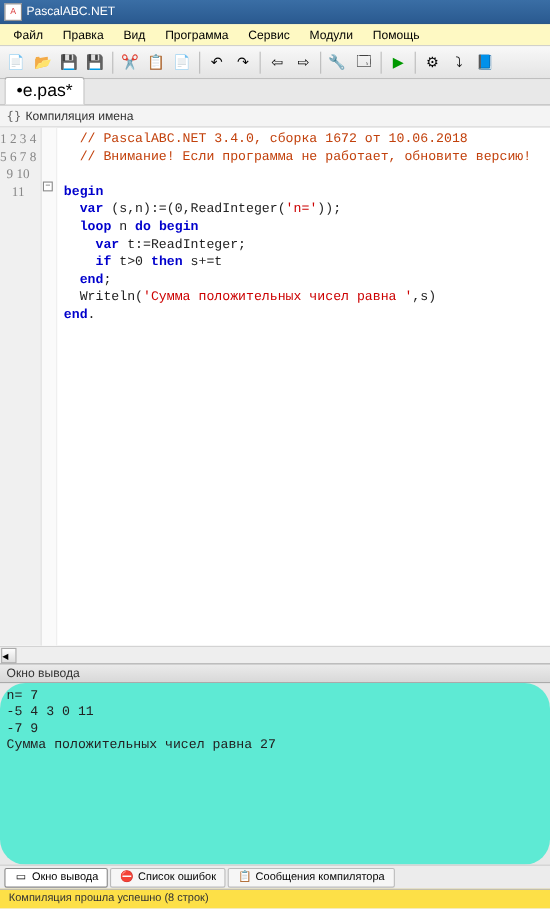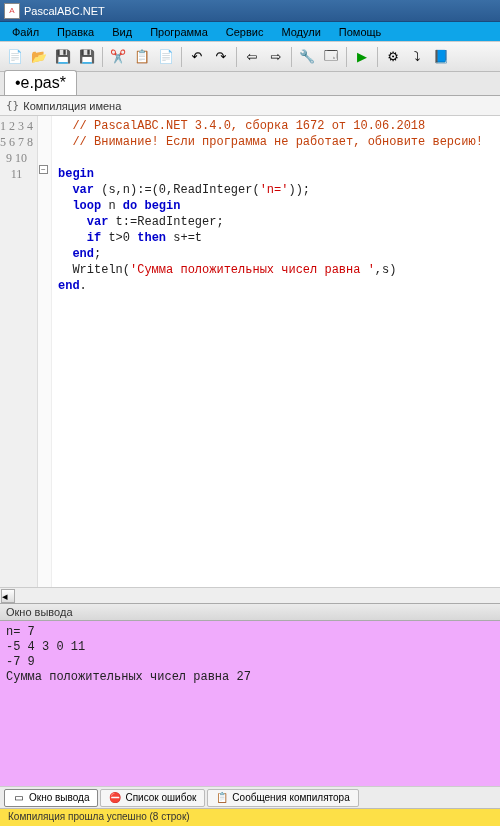--- a/index.html
+++ b/index.html
@@ -1,39 +1,39 @@
 <!DOCTYPE html>
 <html><head>
 <meta charset="utf-8">
 <style>
 * { box-sizing: border-box; margin: 0; padding: 0; }
 body { width: 500px; height: 826px; background: #e8e8e8; font-family: Tahoma, Arial, sans-serif; font-size: 11px; overflow: hidden; display: flex; flex-direction: column; }
 .titlebar { height: 22px; background: linear-gradient(#3a6ea5,#2a5a90); color: white; display: flex; align-items: center; padding: 0 4px; font-size: 11px; border-bottom: 1px solid #1a4a7d; }
 .titlebar .logo { width: 16px; height: 16px; background:#fff; margin-right: 4px; border:1px solid #888; display:flex; align-items:center; justify-content:center; font-size:8px; color:#d44; }
-.menubar { height: 20px; background: #0ea5e9; display: flex; align-items: center; padding: 0 4px; border-bottom: 1px solid #ccc; gap: 2px; }
+.menubar { height: 20px; background: #fef9c3; display: flex; align-items: center; padding: 0 4px; border-bottom: 1px solid #ccc; gap: 2px; }
 .menubar span { padding: 2px 8px; cursor: default; }
 .toolbar { height: 30px; background: linear-gradient(#f8f8f8,#e4e4e4); display: flex; align-items: center; padding: 2px 4px; border-bottom: 1px solid #bbb; gap: 2px; }
 .tbtn { width: 22px; height: 22px; display: flex; align-items: center; justify-content: center; border: 1px solid transparent; border-radius: 2px; cursor: default; font-size: 13px; }
 .sep { width: 1px; height: 20px; background: #bbb; margin: 0 2px; }
 .tabbar { height: 24px; background: #e8e8e8; display: flex; align-items: flex-end; padding: 2px 4px 0 4px; border-bottom: 1px solid #aaa; }
 .tab { background: #fff; border: 1px solid #aaa; border-bottom: none; padding: 3px 10px; font-size: 16px; border-radius: 3px 3px 0 0; display: flex; align-items: center; gap: 4px; }
 .scopebar { height: 20px; background: #f4f4f4; border-bottom: 1px solid #ccc; display: flex; align-items: center; padding: 0 6px; font-size: 11px; color:#333; }
 .scopebar .brace { color:#666; margin-right:4px; font-family: monospace; }
 .editor { flex: 1; background: #fff; display: flex; font-family: "Courier New", monospace; font-size: 12px; overflow: hidden; position:relative; }
 .gutter { width: 38px; background: #f0f0f0; color: #888; text-align: center; padding: 2px 4px 2px 0; border-right: 1px solid #ddd; line-height: 16px; font-family: Liberation Serif, serif; }
 .foldcol { width: 14px; background:#fafafa; border-right:1px solid #eee; position:relative; }
 .foldbox { position:absolute; left:1px; width:9px; height:9px; border:1px solid #888; background:#fff; font-size:8px; line-height:8px; text-align:center; color:#555; }
 .code { flex: 1; padding: 2px 6px; line-height: 16px; white-space: pre; color: #222; overflow-x: auto; }
 .c-comment { color: #c2410c; }
 .c-keyword { color: #0000cc; font-weight: bold; }
 .c-string { color: #cc0000; }
 .hscroll { height: 16px; background: #eee; border-top: 1px solid #ccc; display:flex; }
 .hscroll .thumb { width:14px; height:14px; margin:1px; background:linear-gradient(#fdfdfd,#ddd); border:1px solid #aaa; }
 .panel-title { height: 18px; background: linear-gradient(#ebebeb,#d8d8d8); border-top: 1px solid #aaa; border-bottom: 1px solid #aaa; padding: 2px 6px; font-size: 11px; color:#333; }
-.output { height: 165px; background: #f0abfc; font-family: "Courier New", monospace; font-size: 12px; padding: 4px 6px; white-space: pre; color: #222; line-height: 15px; overflow-y:auto; }
+.output { height: 165px; background: #5eead4; font-family: "Courier New", monospace; font-size: 12px; padding: 4px 6px; white-space: pre; color: #222; line-height: 15px; overflow-y:auto;border-radius:23px; }
 .bottabs { height: 22px; background: #ececec; border-top: 1px solid #ccc; display: flex; align-items: center; padding: 0 4px; gap: 2px; }
 .btab { display: flex; align-items: center; gap: 4px; padding: 2px 8px; border: 1px solid #bbb; background: #f6f6f6; font-size: 10px; border-radius: 2px; cursor:default; }
 .btab.active { background: #fff; border-color:#888; }
 .btab .ic { width: 12px; height: 12px; display:inline-block; font-size:10px; text-align:center; line-height:12px; }
 .statusbar { height: 18px; background: #fde047; border-top: 1px solid #bbb; padding: 2px 8px; font-size: 10px; color:#333; }
 </style>
 </head>
 <body>
 
 <div class="titlebar">

